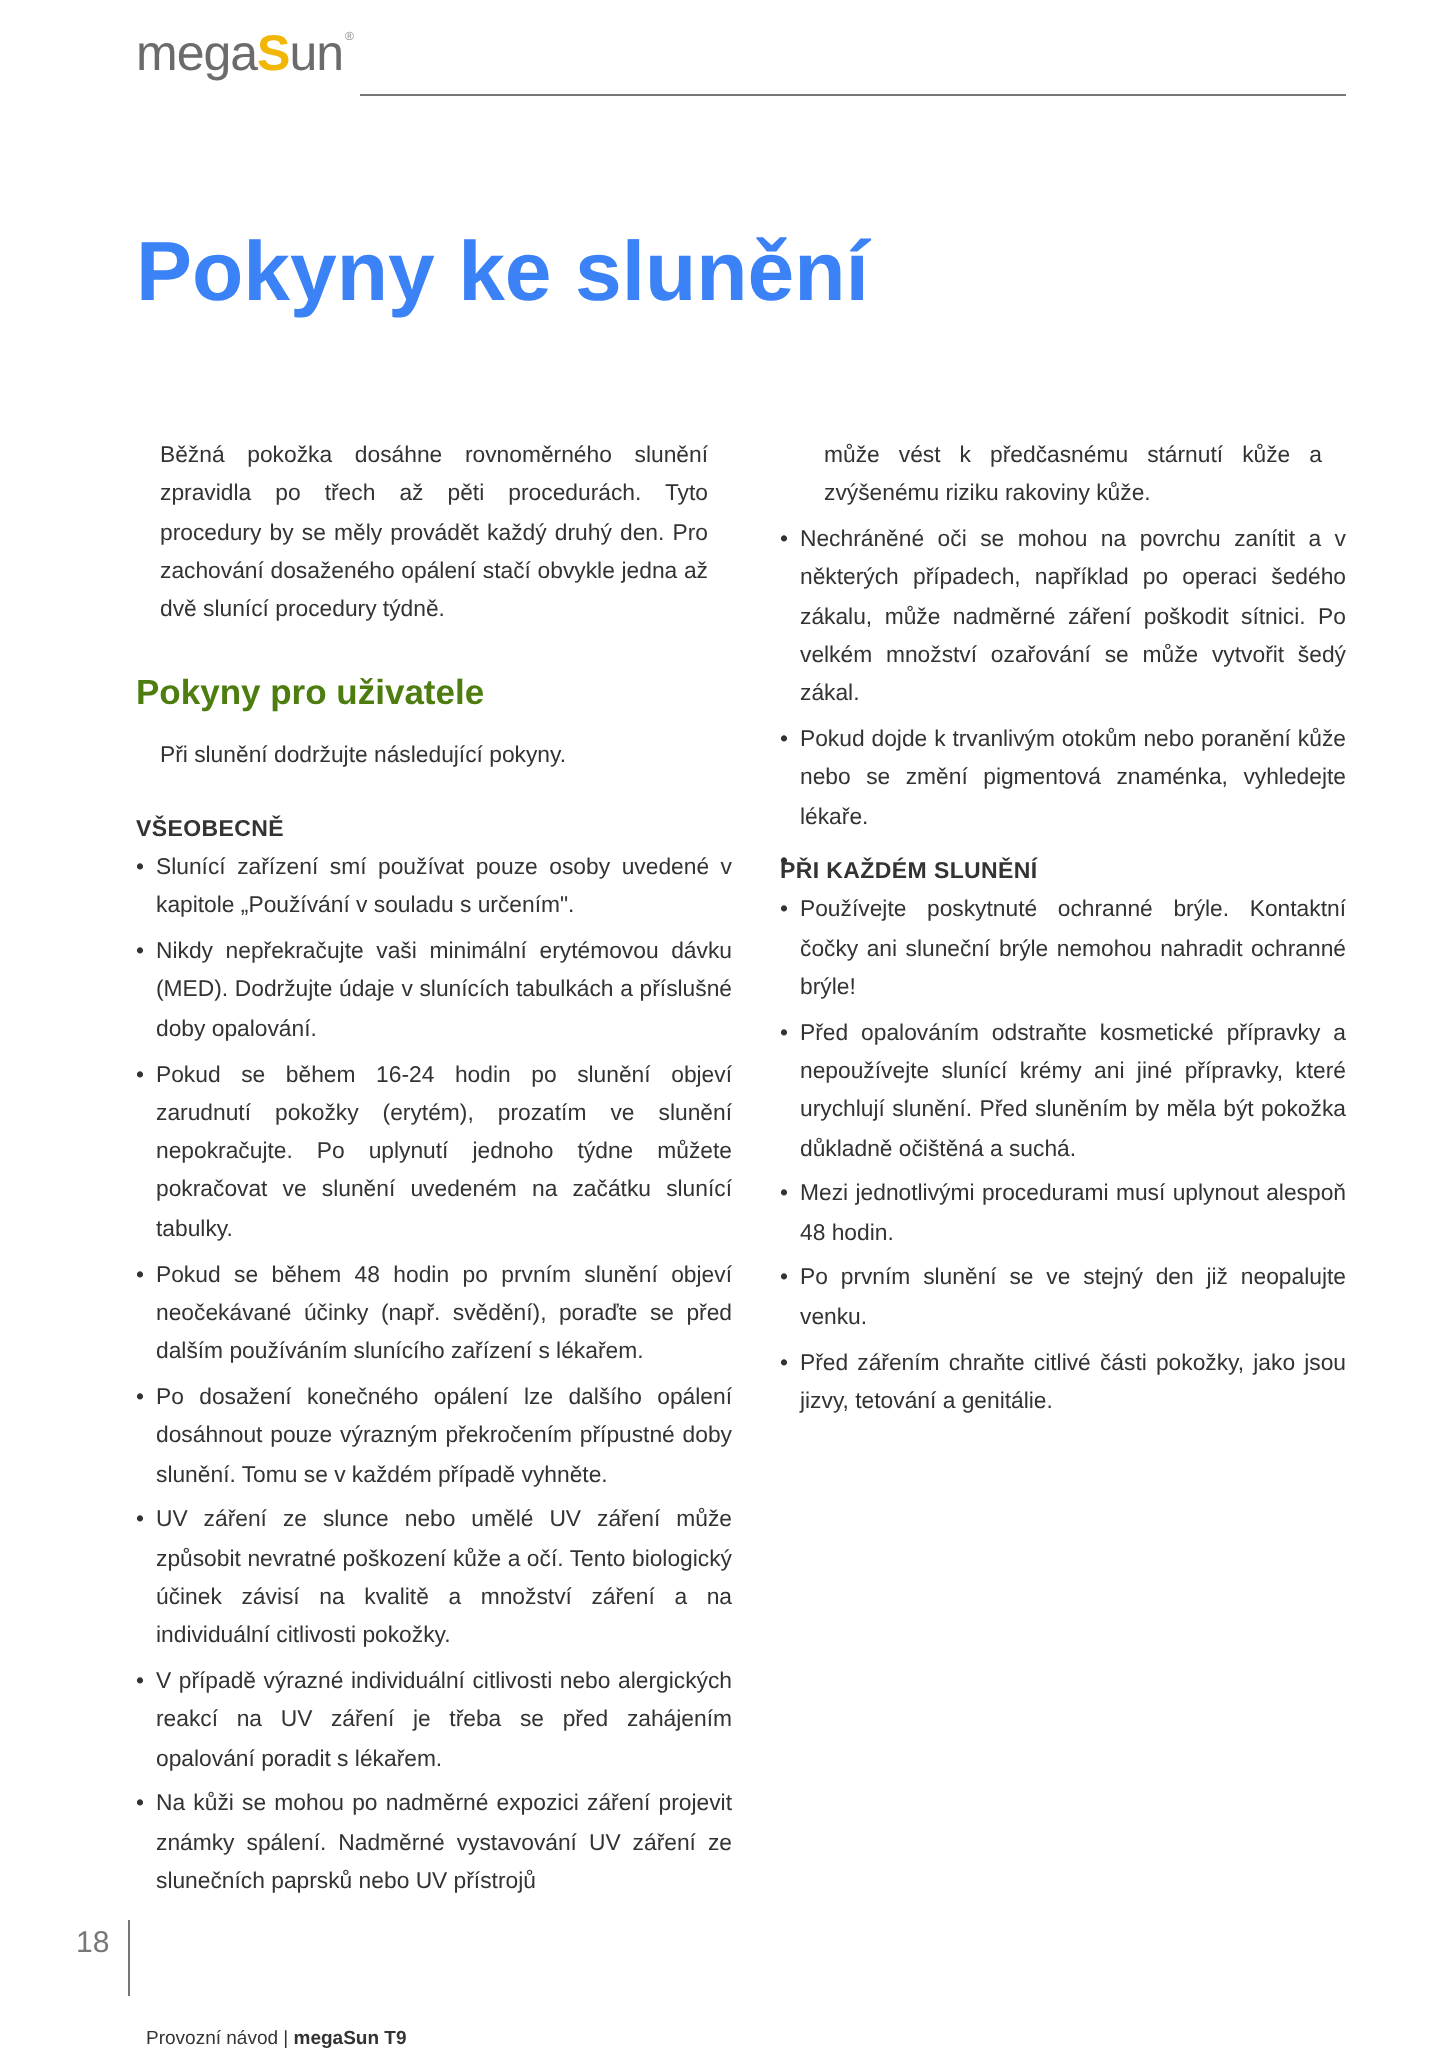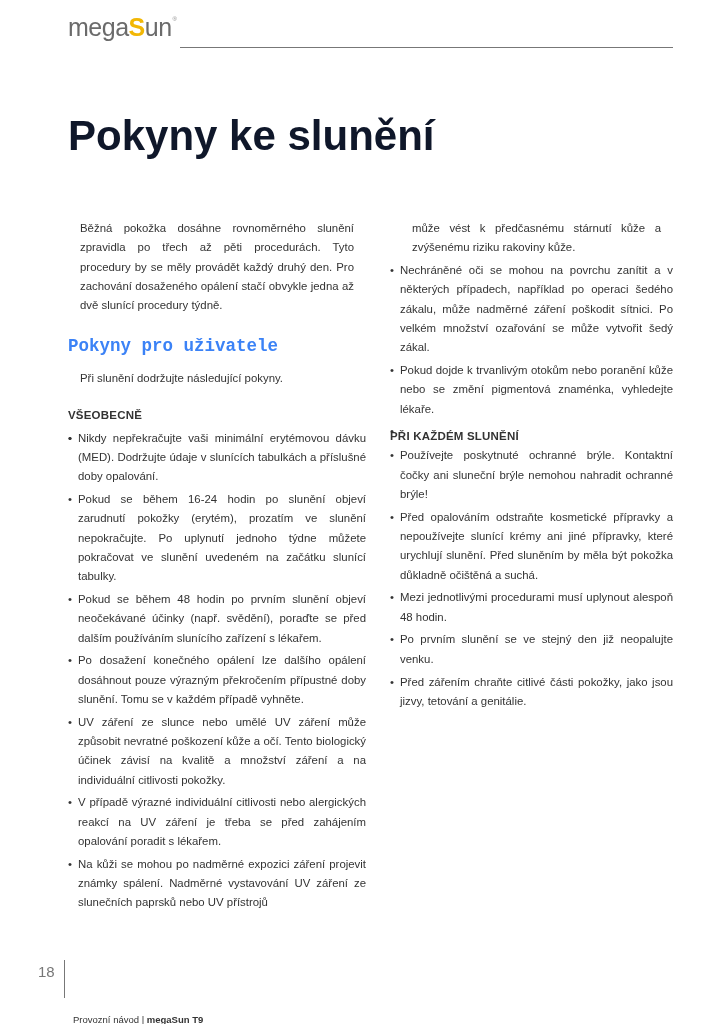--- a/index.html
+++ b/index.html
@@ -3,26 +3,26 @@
 <meta charset="utf-8">
 <style>
   html, body { margin: 0; padding: 0; background: #ffffff; }
   body { width: 724px; height: 1024px; position: relative; overflow: hidden;
          font-family: "Liberation Sans", sans-serif; color: #333333; }
   .logo { position: absolute; left: 68px; top: 10px; height: 30px; display: flex; align-items: flex-end; }
   .logo-text { font-family: "Liberation Sans", sans-serif; font-size: 25px; letter-spacing: -0.5px; color: #6b6b6b; line-height: 25px; }
   .logo-s { color: #f2b705; font-weight: bold; }
   .logo-reg { font-size: 6px; color: #888; position: relative; top: -18px; margin-left: 1px; }
   .header-line { position: absolute; left: 180px; top: 47px; width: 493px; height: 1px; background: #777; }
-  .page-title { position: absolute; left: 68px; top: 113px; font-size: 42px; font-weight: bold; color: #0f172a; margin: 0; line-height: 46px; }
+  .page-title { position: absolute; left: 68px; top: 113px; font-size: 42px; font-weight: bold; color: #3b82f6; margin: 0; line-height: 46px; }
   .col { position: absolute; top: 207px; font-size: 11.4px; line-height: 19.3px; text-align: justify; color: #333; }
   .col-left { left: 68px; width: 298px; }
   .col-right { left: 390px; width: 283px; }
   p { margin: 12px; }
-  .h2 { color: #3b82f6; font-size: 17.5px; font-weight: bold; margin: 20px 0 0 0; line-height: 22px; font-family: Liberation Mono, monospace; }
+  .h2 { color: #4d7c0f; font-size: 17.5px; font-weight: bold; margin: 20px 0 0 0; line-height: 22px; }
   .h3 { font-weight: bold; font-size: 11.5px; margin: 0; letter-spacing: 0.2px; }
   ul { list-style: none; margin: 0; padding: 0; }
   li { position: relative; padding-left: 10px; margin-bottom: 3.5px; }
   li .bullet { position: absolute; left: 0; top: 0; }
   .footer-num { position: absolute; left: 38px; top: 963px; font-size: 15px; color: #777; font-weight: normal; }
   .footer-rule { position: absolute; left: 64px; top: 960px; width: 1px; height: 38px; background: #777; }
   .footer-text { position: absolute; left: 73px; top: 967px; font-size: 9.5px; color: #333; margin-top: 47px; }
   .footer-text b { font-weight: bold; }
 </style>
 </head>
@@ -35,21 +35,21 @@
 <div class="header-line"></div>
 
 <h1 class="page-title">Pokyny ke slunění</h1>
 
 <div class="col col-left">
   <p>Běžná pokožka dosáhne rovnoměrného slunění zpravidla po třech až pěti procedurách. Tyto procedury by se měly provádět každý druhý den. Pro zachování dosaženého opálení stačí obvykle jedna až dvě slunící procedury týdně.</p>
   <p class="h2">Pokyny pro uživatele</p>
   <p>Při slunění dodržujte následující pokyny.</p>
   <p class="h3" style="margin-top:17px">VŠEOBECNĚ</p>
   <ul>
-    <li><span class="bullet">•</span></li>
+    <li><span class="bullet">•</span><span>Slunící zařízení smí používat pouze osoby uvedené v kapitole „Používání v souladu s určením".</span></li>
     <li><span class="bullet">•</span><span>Nikdy nepřekračujte vaši minimální erytémovou dávku (MED). Dodržujte údaje v slunících tabulkách a příslušné doby opalování.</span></li>
     <li><span class="bullet">•</span><span>Pokud se během 16-24 hodin po slunění objeví zarudnutí pokožky (erytém), prozatím ve slunění nepokračujte. Po uplynutí jednoho týdne můžete pokračovat ve slunění uvedeném na začátku slunící tabulky.</span></li>
     <li><span class="bullet">•</span><span>Pokud se během 48 hodin po prvním slunění objeví neočekávané účinky (např. svědění), poraďte se před dalším používáním slunícího zařízení s lékařem.</span></li>
     <li><span class="bullet">•</span><span>Po dosažení konečného opálení lze dalšího opálení dosáhnout pouze výrazným překročením přípustné doby slunění. Tomu se v každém případě vyhněte.</span></li>
     <li><span class="bullet">•</span><span>UV záření ze slunce nebo umělé UV záření může způsobit nevratné poškození kůže a očí. Tento biologický účinek závisí na kvalitě a množství záření a na individuální citlivosti pokožky.</span></li>
     <li><span class="bullet">•</span><span>V případě výrazné individuální citlivosti nebo alergických reakcí na UV záření je třeba se před zahájením opalování poradit s lékařem.</span></li>
     <li><span class="bullet">•</span><span>Na kůži se mohou po nadměrné expozici záření projevit známky spálení. Nadměrné vystavování UV záření ze slunečních paprsků nebo UV přístrojů</span></li>
   </ul>
 </div>
 

